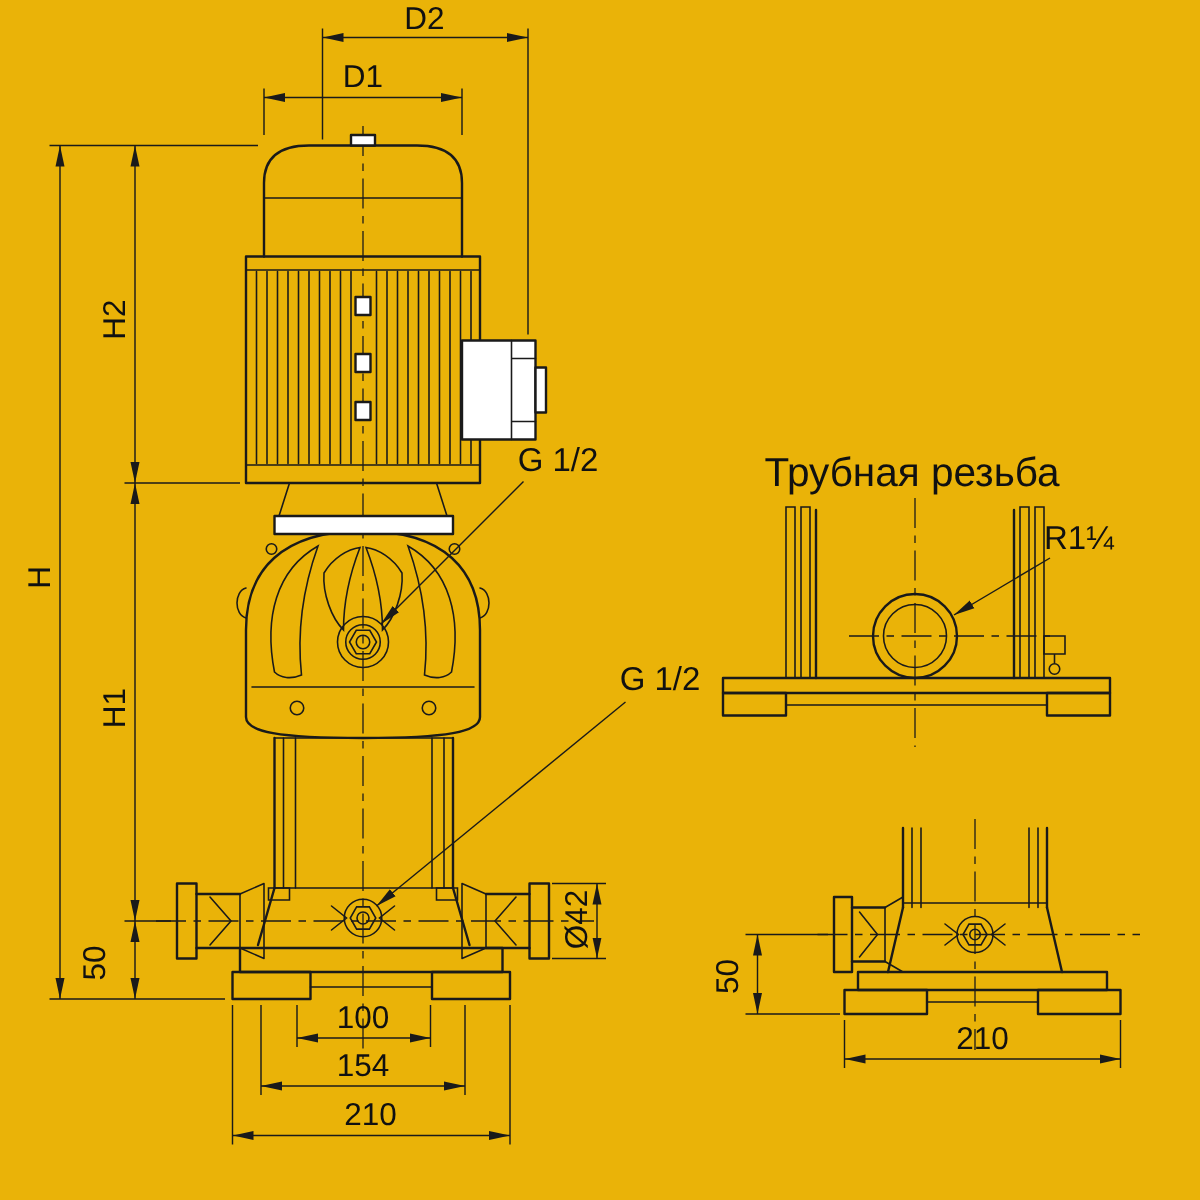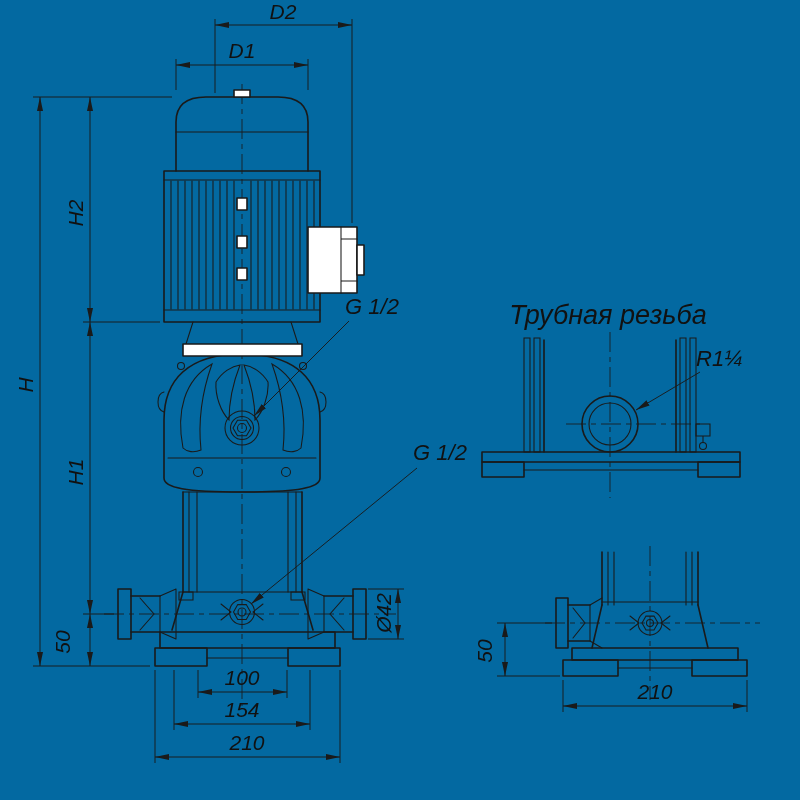--- a/index.html
+++ b/index.html
@@ -1,16 +1,16 @@
 <!DOCTYPE html>
 <html><head>
 <meta charset="utf-8">
 <style>
   html,body{margin:0;padding:0;background:#ffffff;}
-  .stage{width:800px;height:800px;background:#0369a1;position:relative;overflow:hidden;font-style:italic;}
+  .stage{width:800px;height:800px;background:#eab308;position:relative;overflow:hidden;}
   svg{display:block;}
   path,rect,circle,polygon,line{vector-effect:non-scaling-stroke;}
   .o  {stroke:#1a1a1a;stroke-width:1.6;fill:none;stroke-linecap:round;stroke-linejoin:round;}
   .ow {stroke:#1a1a1a;stroke-width:1.6;fill:#ffffff;stroke-linejoin:round;}
   .t  {stroke:#1a1a1a;stroke-width:1.05;fill:none;stroke-linecap:round;}
   .d  {stroke:#1a1a1a;stroke-width:0.95;fill:none;}
   .cl {stroke:#1a1a1a;stroke-width:0.85;fill:none;stroke-dasharray:20 5 5 5;}
   .lbl{font-family:"Liberation Sans","DejaVu Sans",sans-serif;font-size:21px;fill:#111;text-anchor:middle;}
   .lbl-g{font-size:22px;}
   .lbl-title{font-size:27px;}

